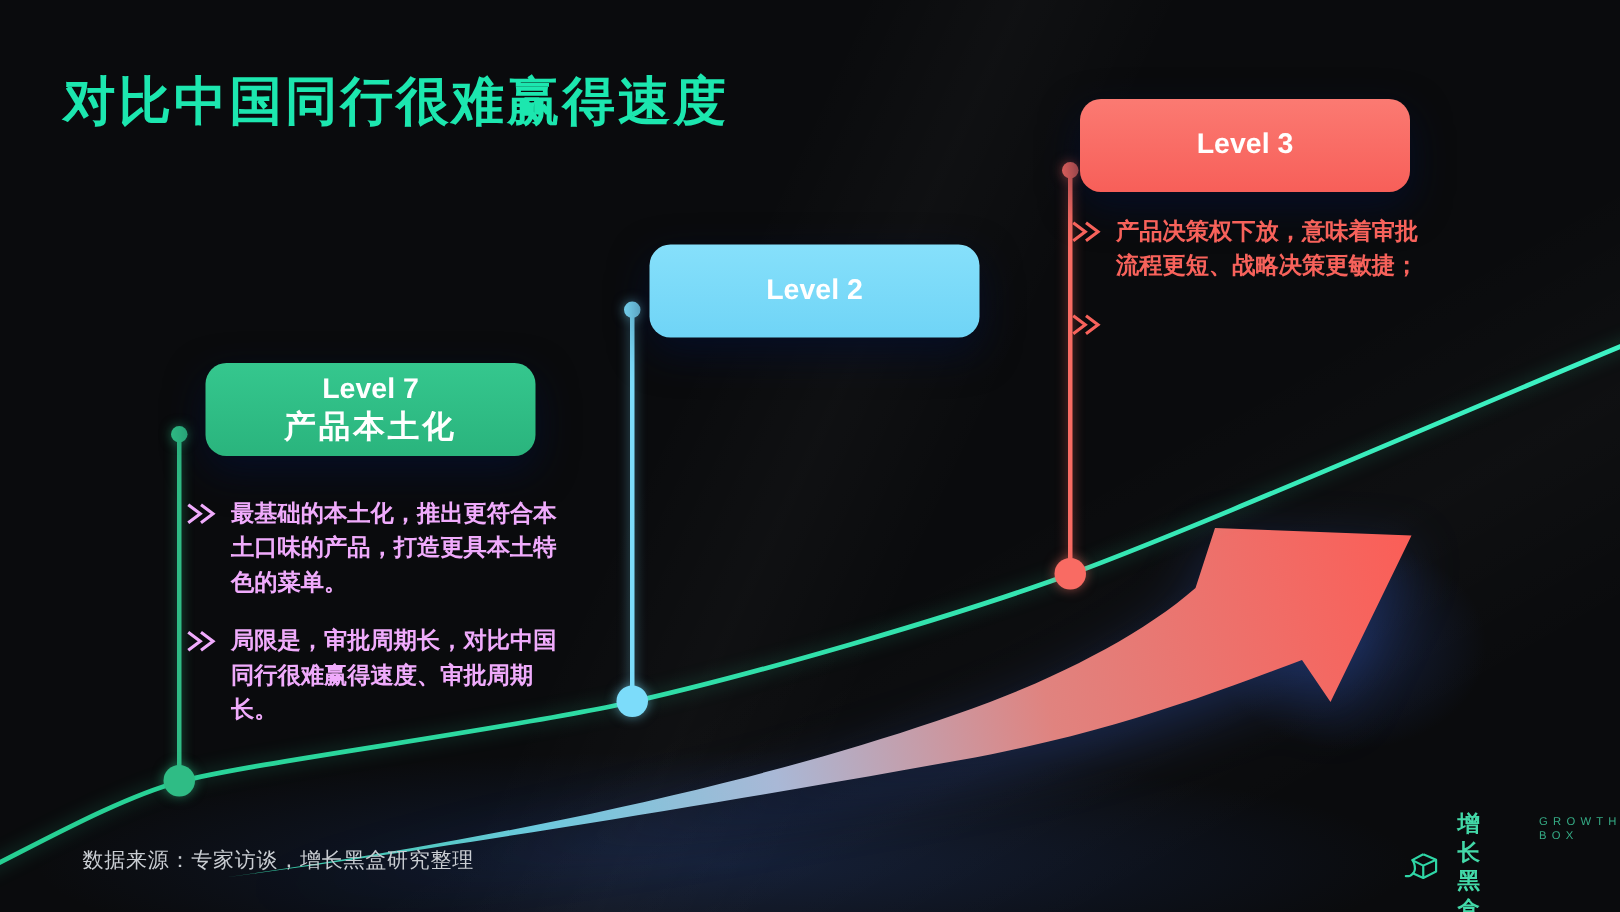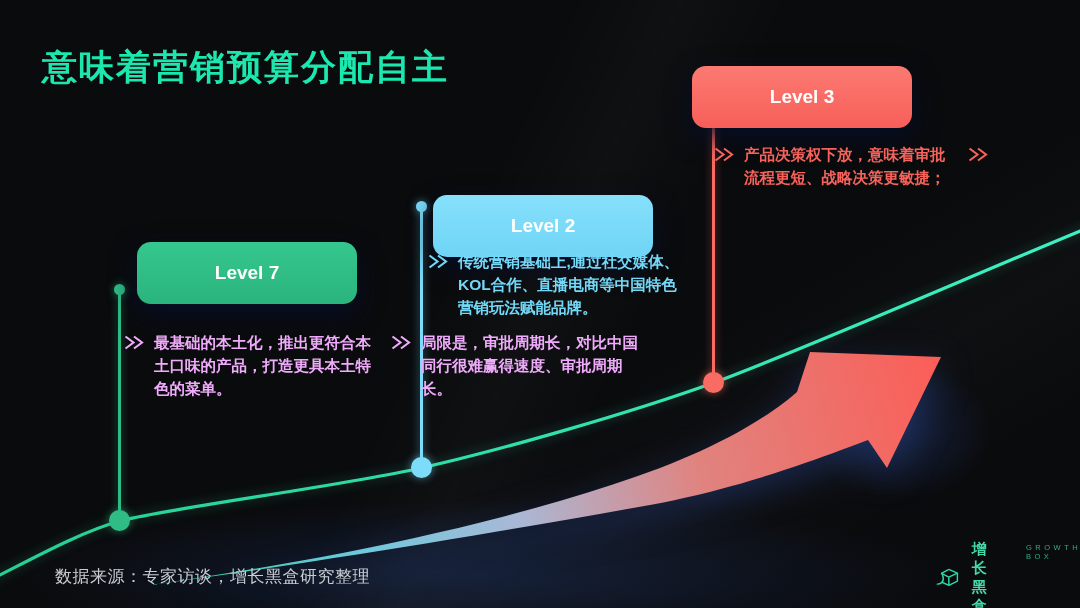--- a/index.html
+++ b/index.html
@@ -33,34 +33,34 @@
   .lv1-c{background:#2fbc85;box-shadow:0 0 8px rgba(47,188,133,.55);}
   .lv2-c{background:#7cdcfa;box-shadow:0 0 8px rgba(124,220,250,.55);}
   .lv3-c{background:#f96b63;box-shadow:0 0 8px rgba(249,107,99,.55);}
 
   .level-box{position:absolute;width:220px;height:62px;border-radius:14px;
     display:flex;flex-direction:column;align-items:center;justify-content:center;
     color:#fff;box-shadow:0 10px 26px rgba(6,14,40,.9);}
   .level-box .l1{font-size:19px;font-weight:800;line-height:1.2;}
   .level-box .l2{font-size:21px;font-weight:800;letter-spacing:2px;line-height:1.2;margin-top:1px;}
   .box-lv1{left:137px;top:242px;background:linear-gradient(180deg,#35c78e,#2ab47d);}
-  .box-lv2{left:433px;top:163px;background:linear-gradient(180deg,#86e0fb,#6fd4f6);margin-top:32px;}
-  .box-lv3{left:692px;top:66px;background:linear-gradient(180deg,#fb7a72,#f75f59);}
+  .box-lv2{left:433px;top:163px;background:linear-gradient(180deg,#86e0fb,#6fd4f6);}
+  .box-lv3{left:720px;top:66px;background:linear-gradient(180deg,#fb7a72,#f75f59);}
 
-  .bullets{position:absolute;display:flex;flex-direction:row;gap:16px;}
+  .bullets{position:absolute;display:flex;flex-direction:column;gap:16px;}
   .bullets-lv1{left:124px;top:331px;color:#f0abfc;}
   .bullets-lv2{left:428px;top:250px;color:#74d9f8;}
   .bullets-lv3{left:714px;top:143px;color:#f7625b;}
   .bullet{display:flex;gap:9px;font-size:15.5px;line-height:23px;font-weight:700;}
   .bullet .b-icon{flex:0 0 auto;margin-top:4px;}
   .bullets-lv1 .b-text{width:221px;}
   .bullets-lv2 .b-text{width:226px;}
   .bullets-lv3 .b-text{width:208px;}
 
-  .source-note{position:absolute;left:55px;top:565px;font-size:17px;color:#c9cdd2;letter-spacing:.5px;}
+  .source-note{position:absolute;left:55px;top:565px;font-size:14px;color:#c9cdd2;letter-spacing:.5px;}
 
   .logo{position:absolute;left:936px;top:540px;display:flex;align-items:center;gap:10px;}
   .logo-text{display:flex;flex-direction:row;}
   .logo-name{font-size:15px;font-weight:800;color:#43d9a8;letter-spacing:3px;}
   .logo-sub{font-size:7.5px;color:#35ab85;letter-spacing:3.5px;margin-top:3px;margin-left:20px;}
 </style>
 </head>
 <body>
 
 <div class="stage">
@@ -106,20 +106,21 @@
   <div class="connector-line lv2-c" style="left:420px;top:206px;height:262px;"></div>
   <div class="dot small lv2-c" style="left:416px;top:201px;"></div>
   <div class="dot big   lv2-c" style="left:411px;top:457px;"></div>
 
   <div class="connector-line lv3-c" style="left:712px;top:113px;height:270px;"></div>
   <div class="dot small lv3-c" style="left:708px;top:108px;"></div>
   <div class="dot big   lv3-c" style="left:703px;top:372px;"></div>
 
   <div class="level-box box-lv1">
     <span class="l1">Level 7</span>
+    <span class="l2">产品本土化</span>
   </div>
   <div class="level-box box-lv2">
     <span class="l1">Level 2</span>
   </div>
   <div class="level-box box-lv3">
     <span class="l1">Level 3</span>
   </div>
 
   <div class="bullets bullets-lv1">
     <div class="bullet">
@@ -132,46 +133,39 @@
     <div class="bullet">
       <svg class="b-icon" width="21" height="15" viewBox="0 0 21 15">
         <path d="M1.5 1.5 L9.5 7.5 L1.5 13.5" fill="none" stroke="currentColor" stroke-width="2.1"></path>
         <path d="M10 1.5 L18 7.5 L10 13.5" fill="none" stroke="currentColor" stroke-width="2.1"></path>
       </svg>
       <span class="b-text">局限是，审批周期长，对比中国同行很难赢得速度、审批周期长。</span>
     </div>
   </div>
 
   <div class="bullets bullets-lv2">
-    <div class="bullet">
-      <svg class="b-icon" width="21" height="15" viewBox="0 0 21 15">
-        <path d="M1.5 1.5 L9.5 7.5 L1.5 13.5" fill="none" stroke="currentColor" stroke-width="2.1"></path>
-        <path d="M10 1.5 L18 7.5 L10 13.5" fill="none" stroke="currentColor" stroke-width="2.1"></path>
-      </svg>
-      <span class="b-text">传统营销基础上,通过社交媒体、KOL合作、直播电商等中国特色营销玩法赋能品牌。</span>
-    </div>
   </div>
 
   <div class="bullets bullets-lv3">
     <div class="bullet">
       <svg class="b-icon" width="21" height="15" viewBox="0 0 21 15">
         <path d="M1.5 1.5 L9.5 7.5 L1.5 13.5" fill="none" stroke="currentColor" stroke-width="2.1"></path>
         <path d="M10 1.5 L18 7.5 L10 13.5" fill="none" stroke="currentColor" stroke-width="2.1"></path>
       </svg>
       <span class="b-text">产品决策权下放，意味着审批流程更短、战略决策更敏捷；</span>
     </div>
     <div class="bullet">
       <svg class="b-icon" width="21" height="15" viewBox="0 0 21 15">
         <path d="M1.5 1.5 L9.5 7.5 L1.5 13.5" fill="none" stroke="currentColor" stroke-width="2.1"></path>
         <path d="M10 1.5 L18 7.5 L10 13.5" fill="none" stroke="currentColor" stroke-width="2.1"></path>
       </svg>
     </div>
   </div>
 
-  <h1 class="page-title" style="margin:0;">意味着营销预算分配自主</h1>
+  <h1 class="page-title" style="margin:0;">对比中国同行很难赢得速度</h1>
 
   <div class="source-note">数据来源：专家访谈，增长黑盒研究整理</div>
 
   <div class="logo">
     <svg width="42" height="38" viewBox="0 0 42 38">
       <path d="M21 5 L35 11 L35 24 L21 31 L9 25.5" fill="none" stroke="#2fd6a6" stroke-width="2.4" stroke-linejoin="round"></path>
       <path d="M9 11.5 L21 5 M9 11.5 L21 17.5 L35 11 M21 17.5 L21 31" fill="none" stroke="#2fd6a6" stroke-width="2.4" stroke-linejoin="round"></path>
       <path d="M2 29 C 9 29.5, 14 24, 11 15 C 10 12.5, 9.5 11.8, 9 11.5" fill="none" stroke="#2fd6a6" stroke-width="2.4" stroke-linecap="round"></path>
     </svg>
     <div class="logo-text">

